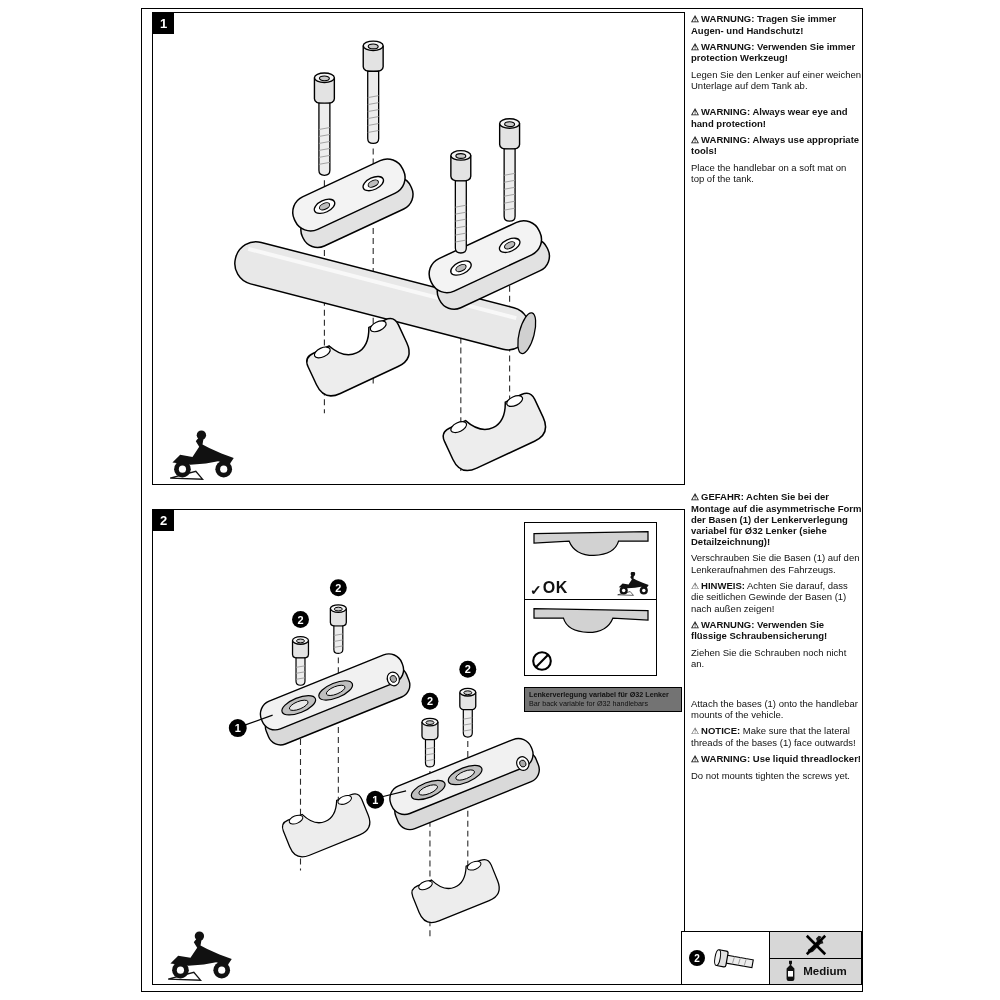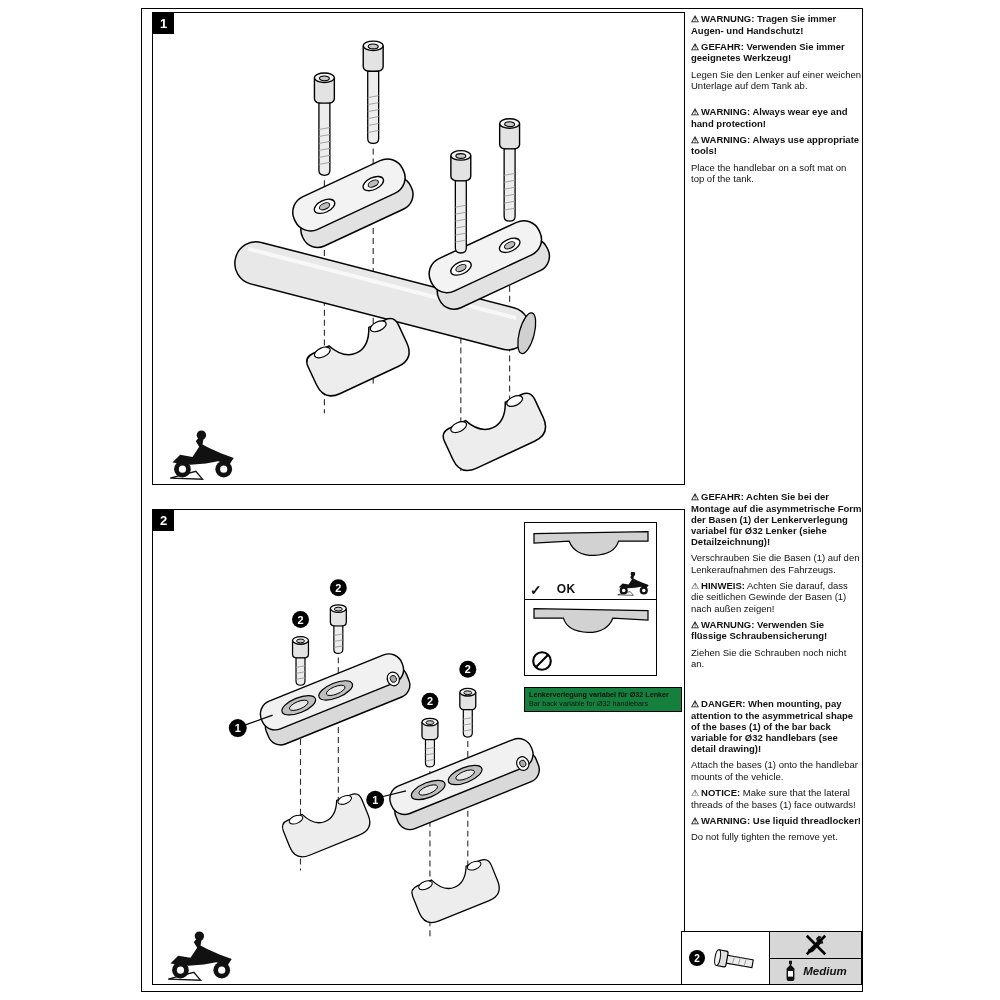--- a/index.html
+++ b/index.html
@@ -27,32 +27,32 @@
   .lang-gap { height:10px; }
   .lang-gap2 { height:24px; }
 
   .inset { position:absolute; left:371px; top:12px; width:133px; height:154px; border:1.5px solid #000;
            background:#fff; display:flex; flex-direction:column; z-index:5; }
   .inset-cell { flex:1; display:flex; flex-direction:column; justify-content:space-between; padding:3px 2px 2px; }
   .inset-cell.first { border-bottom:1.5px solid #000; }
   .inset-plate { display:block; width:124px; height:38px; margin:0 auto; }
   .ok-row, .no-row { display:flex; align-items:flex-end; padding:0 3px; }
   .ok-mark { font-size:14px; font-weight:bold; line-height:1; }
-  .ok-text { font-size:12px; font-weight:bold; letter-spacing:0.5px; line-height:1.1; margin-left:15px; }
+  .ok-text { font-size:16px; font-weight:bold; letter-spacing:0.5px; line-height:1.1; margin-left:1px; }
   .rider-small { width:34px; height:25px; margin-left:auto; }
   .no-symbol { width:24px; height:24px; }
-  .inset-caption { position:absolute; left:371px; top:177px; width:158px; border:1px solid #000; background:#15803d;
+  .inset-caption { position:absolute; left:371px; top:177px; width:158px; border:1px solid #000; background:#737373;
                    padding:2px 4px; font-size:7.2px; line-height:1.3; z-index:5; }
   .inset-caption .cap-de { font-weight:bold; }
 
   .legend { position:absolute; left:681px; top:931px; width:181px; height:54px; border:1.5px solid #000;
             background:#fff; display:flex; }
   .legend-qty { width:88px; border-right:1.5px solid #000; display:flex; align-items:center; gap:6px;
                 padding:0 7px; background:#fff; }
-  .legend-info { flex:1; display:flex; flex-direction:column; background:#d7d7d7;font-style:italic; }
+  .legend-info { flex:1; display:flex; flex-direction:column; background:#d7d7d7; }
   .legend-row { flex:1; display:flex; align-items:center; justify-content:center; }
   .legend-row.first { border-bottom:1.2px solid #000; }
   .legend-row.second { gap:6px; font-weight:bold; font-size:11.5px; }
   .num-badge { min-width:16px; height:16px; border-radius:50%; background:#000; color:#fff; font-size:10px;
                font-weight:bold; display:flex; align-items:center; justify-content:center; }
 </style>
 </head>
 <body>
 
 <div class="page">
@@ -140,21 +140,21 @@
       <use href="#def-screw-long" transform="translate(172,62)"></use>
       <use href="#def-screw-long" transform="translate(221,30)"></use>
       <use href="#def-screw-long" transform="translate(309,140)"></use>
       <use href="#def-screw-long" transform="translate(358,108)"></use>
       <use href="#def-rider" transform="translate(16,420) scale(1.12)"></use>
     </svg>
   </section>
 
   <aside class="textcol tc1">
     <p class="para warn"><span class="wicon">⚠</span><span>WARNUNG: Tragen Sie immer Augen- und Handschutz!</span></p>
-    <p class="para warn"><span class="wicon">⚠</span><span>GEFAHR: Verwenden Sie immer geeignetes Werkzeug!</span></p>
+    <p class="para warn"><span class="wicon">⚠</span><span>WARNUNG: Verwenden Sie immer protection Werkzeug!</span></p>
     <p class="para"><span>Legen Sie den Lenker auf einer weichen Unterlage auf dem Tank ab.</span></p>
     <div class="lang-gap"></div>
     <p class="para warn"><span class="wicon">⚠</span><span>WARNING: Always wear eye and hand protection!</span></p>
     <p class="para warn"><span class="wicon">⚠</span><span>WARNING: Always use appropriate tools!</span></p>
     <p class="para"><span>Place the handlebar on a soft mat on top of the tank.</span></p>
   </aside>
 
   <section class="panel panel-2">
     <div class="panel-badge">2</div>
     <svg class="illus" viewBox="0 0 533 476">
@@ -232,25 +232,24 @@
     </div>
   </section>
 
   <aside class="textcol tc2">
     <p class="para warn"><span class="wicon">⚠</span><span>GEFAHR: Achten Sie bei der Montage auf die asymmetrische Form der Basen (1) der Lenkerverlegung variabel für Ø32 Lenker (siehe Detailzeichnung)!</span></p>
     <p class="para"><span>Verschrauben Sie die Basen (1) auf den Lenkeraufnahmen des Fahrzeugs.</span></p>
     <p class="para notice"><span class="wicon">⚠</span><b>HINWEIS:</b><span> Achten Sie darauf, dass die seitlichen Gewinde der Basen (1) nach außen zeigen!</span></p>
     <p class="para warn"><span class="wicon">⚠</span><span>WARNUNG: Verwenden Sie flüssige Schraubensicherung!</span></p>
     <p class="para"><span>Ziehen Sie die Schrauben noch nicht an.</span></p>
     <div class="lang-gap2"></div>
-    <p class="para warn"><span class="wicon">⚠</span><span>DANGER: When mounting, pay attention to the asymmetrical shape of the bases (1) of the bar back variable for Ø32 handlebars (see detail drawing)!</span></p>
     <p class="para"><span>Attach the bases (1) onto the handlebar mounts of the vehicle.</span></p>
     <p class="para notice"><span class="wicon">⚠</span><b>NOTICE:</b><span> Make sure that the lateral threads of the bases (1) face outwards!</span></p>
     <p class="para warn"><span class="wicon">⚠</span><span>WARNING: Use liquid threadlocker!</span></p>
-    <p class="para"><span>Do not fully tighten the remove yet.</span></p>
+    <p class="para"><span>Do not mounts tighten the screws yet.</span></p>
   </aside>
 
   <div class="legend">
     <div class="legend-qty">
       <span class="num-badge">2</span>
       <svg width="48" height="22" viewBox="0 0 48 22">
         <g transform="translate(3,1) rotate(10 0 10)">
           <rect x="12" y="5" width="27" height="8" fill="#ececec" stroke="#000" stroke-width="1.1"></rect>
           <rect x="3" y="1" width="10" height="16" rx="2" fill="#e0e0e0" stroke="#000" stroke-width="1.2"></rect>
           <ellipse cx="3.5" cy="9" rx="2.6" ry="8" fill="#f4f4f4" stroke="#000" stroke-width="1"></ellipse>

